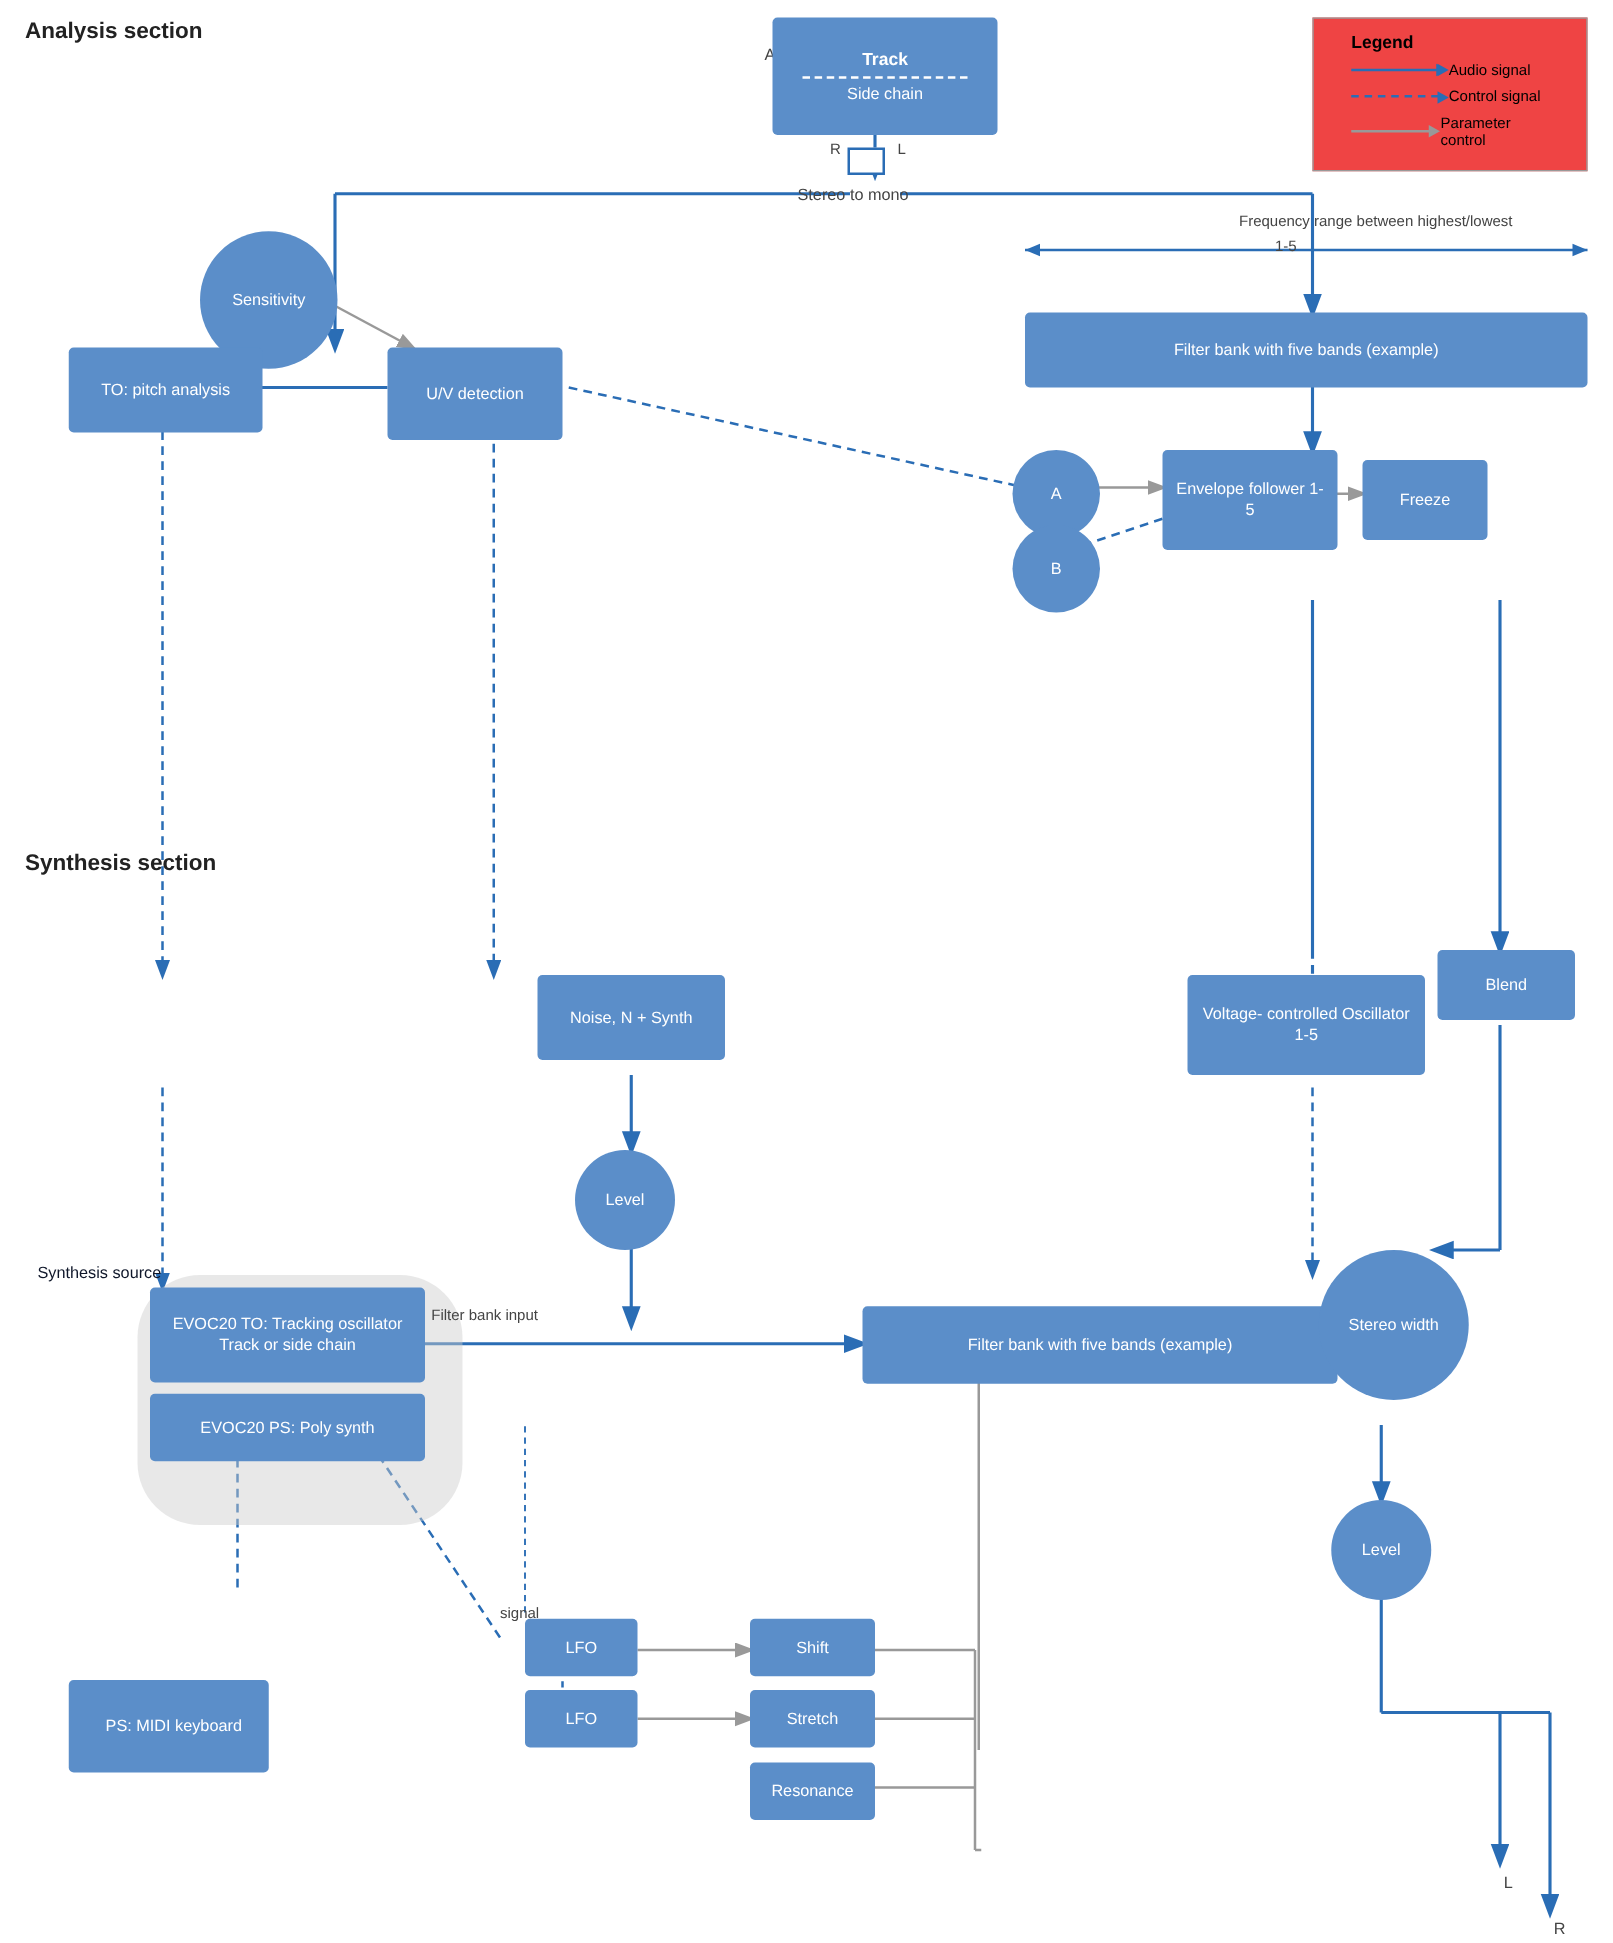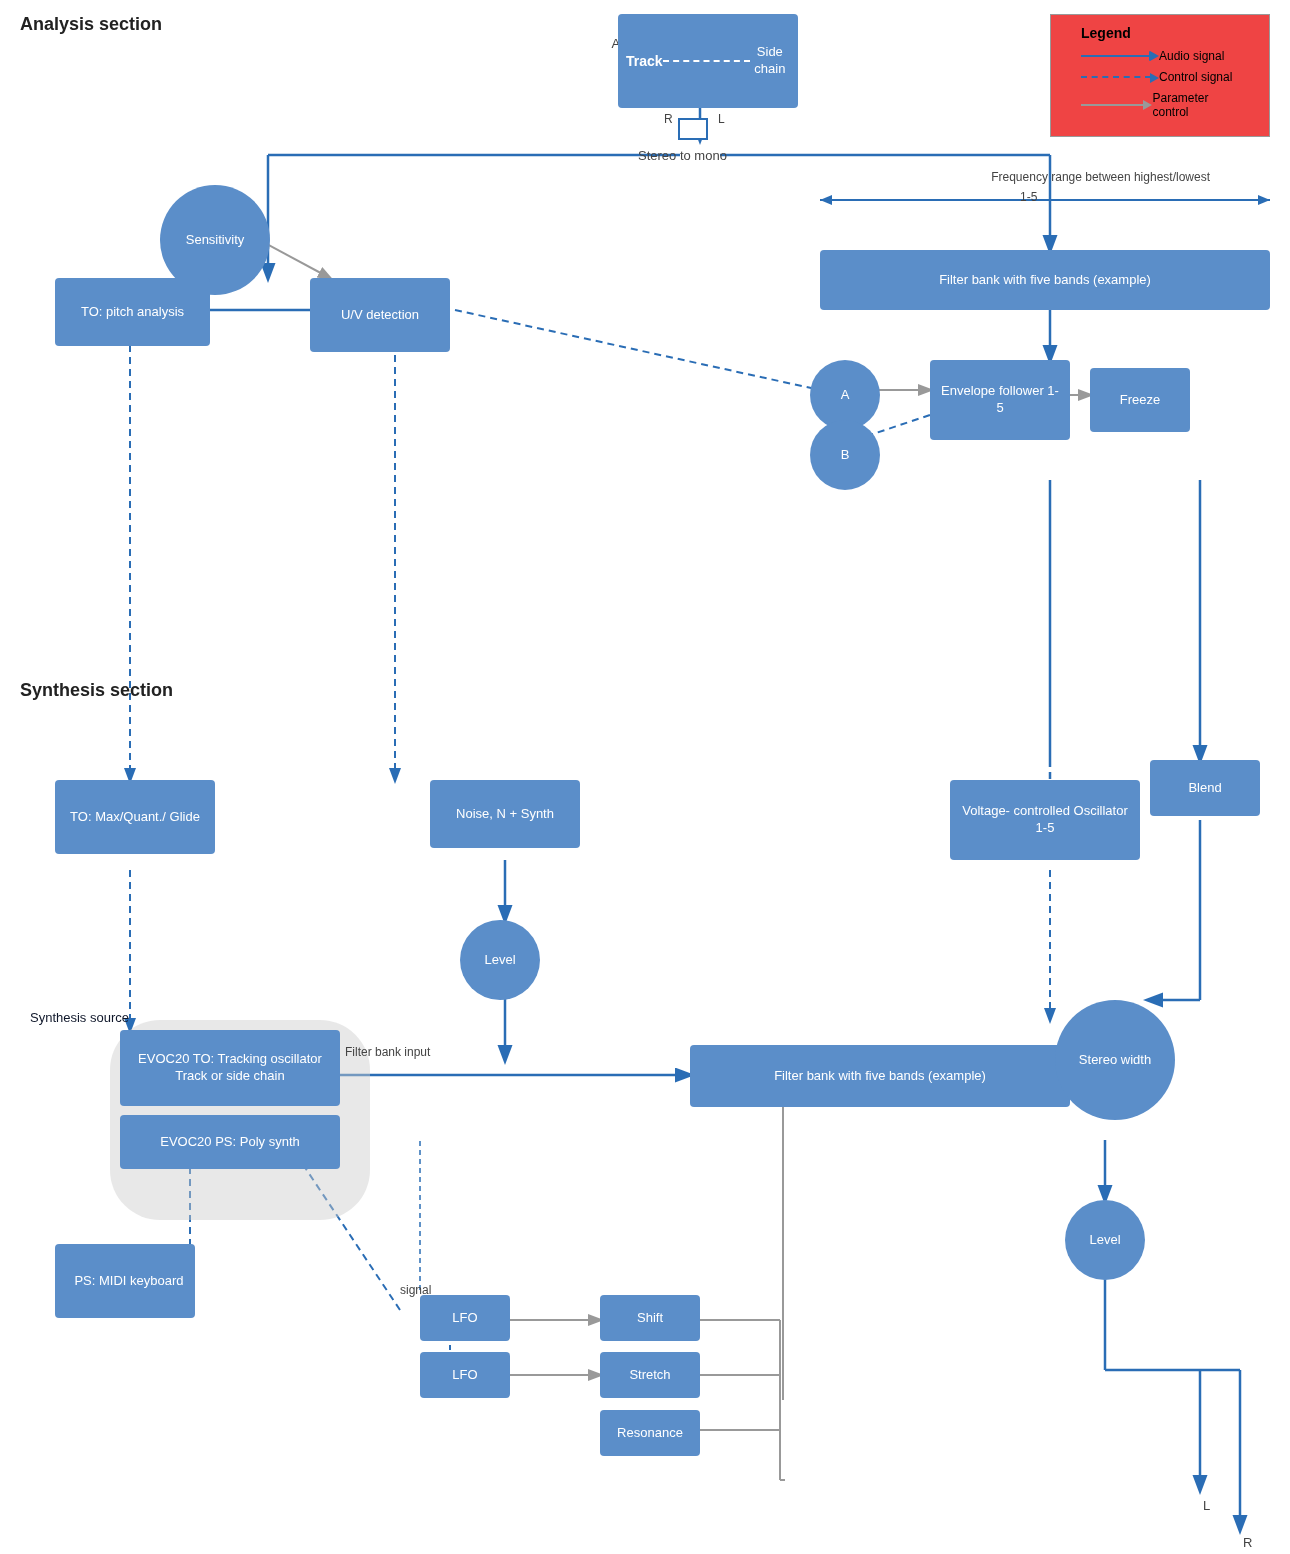--- a/index.html
+++ b/index.html
@@ -221,21 +221,21 @@
       <div style="position:relative;width:70px;height:2px;background:#999;margin-right:8px;">
         <span style="position:absolute;right:-8px;top:50%;transform:translateY(-50%);width:0;height:0;border-left:9px solid #999;border-top:5px solid transparent;border-bottom:5px solid transparent;"></span>
       </div>
       <span>Parameter control</span>
     </div>
   </div>
 
   <div class="label" style="left:580px; top:36px; font-size:13px; text-align:right; width:80px;">Analysis
 source</div>
 
-  <div class="box" style="left:618px; top:14px; width:180px; height:94px; background:#5b8ec9; flex-direction:row;">
+  <div class="box" style="left:618px; top:14px; width:180px; height:94px; background:#5b8ec9; flex-direction:column;">
     <div style="font-size:14px; font-weight:bold;">Track</div>
     <div style="border-top:2px dashed #fff; width:80%; margin:4px 0;"></div>
     <div style="font-size:13px;">Side chain</div>
   </div>
 
   <div class="label" style="left:664px; top:112px;">R</div>
   <div class="label" style="left:718px; top:112px;">L</div>
 
   <div style="position:absolute; left:678px; top:118px; width:30px; height:22px; border:2px solid #2a6db5; background:#fff;"></div>
 
@@ -258,23 +258,20 @@
   <div class="circle" style="left:810px; top:360px; width:70px; height:70px;">A</div>
 
   <div class="circle" style="left:810px; top:420px; width:70px; height:70px;">B</div>
 
   <div class="box" style="left:930px; top:360px; width:140px; height:80px;">Envelope
 follower
 1-5</div>
 
   <div class="box" style="left:1090px; top:368px; width:100px; height:64px;">Freeze</div>
 
-  <div class="box" style="left:55px; top:780px; width:160px; height:74px;">TO:
-Max/Quant./
-Glide</div>
 
   <div class="box" style="left:430px; top:780px; width:150px; height:68px;">Noise,
 N + Synth</div>
 
   <div class="box" style="left:950px; top:780px; width:190px; height:80px;">Voltage-
 controlled
 Oscillator 1-5</div>
 
   <div class="box" style="left:1150px; top:760px; width:110px; height:56px;">Blend</div>
 
@@ -296,21 +293,21 @@
 input</div>
 
   <div class="box" style="left:690px; top:1045px; width:380px; height:62px;">Filter bank with five bands
 (example)</div>
 
   <div class="circle" style="left:1055px; top:1000px; width:120px; height:120px;">Stereo
 width</div>
 
   <div class="circle" style="left:1065px; top:1200px; width:80px; height:80px;">Level</div>
 
-  <div class="box" style="left:55px; top:1244px; width:140px; height:74px;padding-left:16px;">PS:
+  <div class="box" style="left:55px; top:1344px; width:160px; height:74px;padding-left:16px;">PS:
 MIDI
 keyboard</div>
 
   <div class="label" style="left:400px; top:1283px; font-size:12px;">signal</div>
 
   <div class="box" style="left:420px; top:1295px; width:90px; height:46px;">LFO</div>
 
   <div class="box" style="left:420px; top:1352px; width:90px; height:46px;">LFO</div>
 
   <div class="box" style="left:600px; top:1295px; width:100px; height:46px;">Shift</div>

